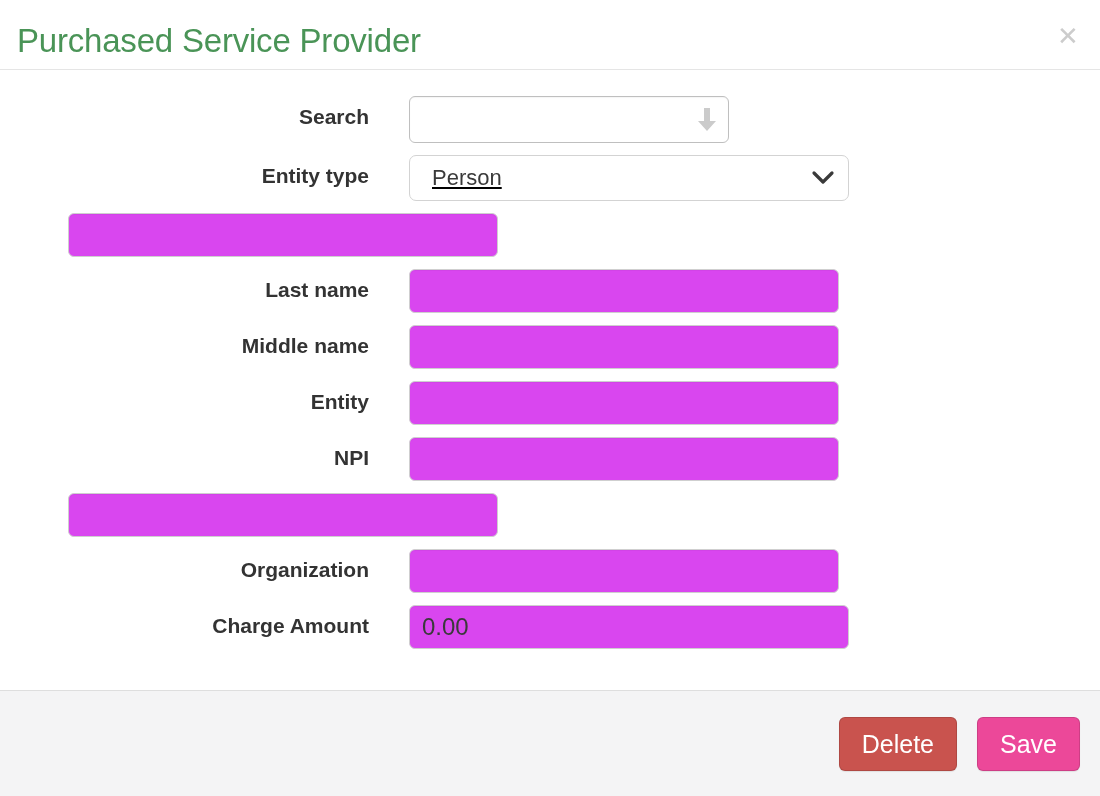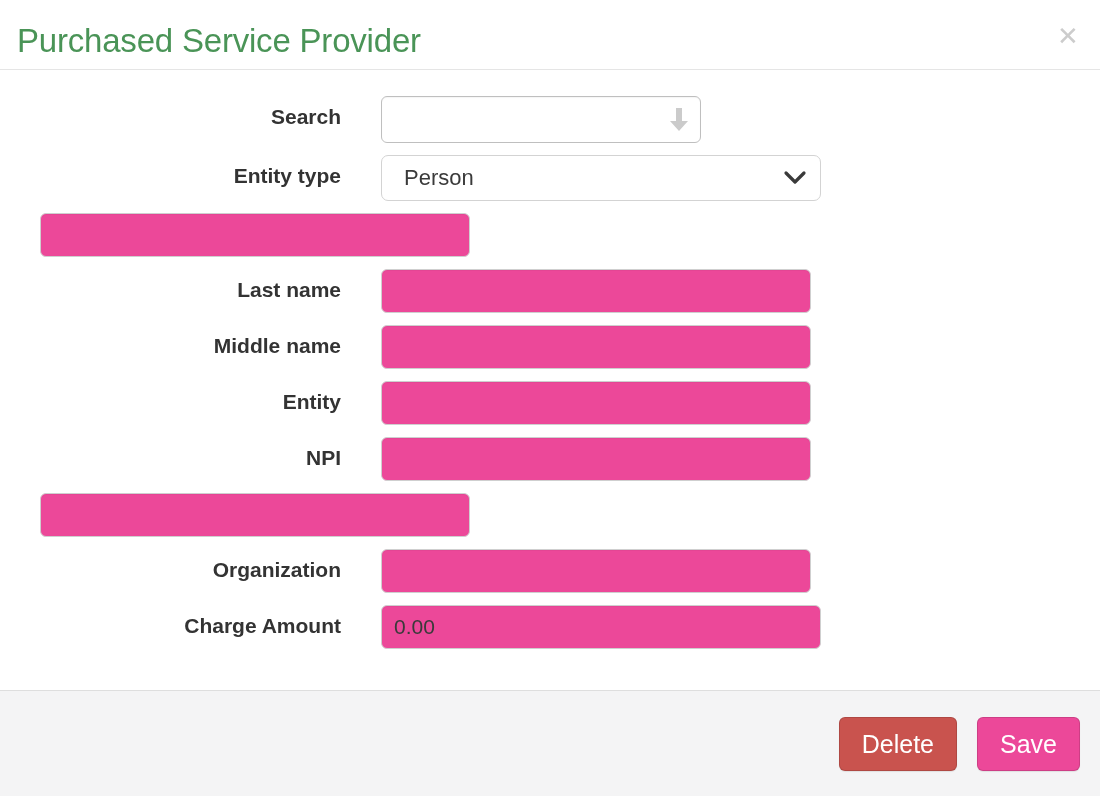--- a/index.html
+++ b/index.html
@@ -66,20 +66,21 @@
     flex: 1 1 auto;
     position: relative;
     padding-top: 26px;
     background: #ffffff;
   }
 
   .form-row {
     display: flex;
     align-items: flex-start;
     margin-bottom: 12px;
+    padding-left: 28px;
   }
   .form-label {
     width: 341px;
     text-align: right;
     padding-right: 0px;
     font-size: 21px;
     font-weight: 700;
     color: #333333;
     line-height: 26px;
     padding-top: 8px;
@@ -89,22 +90,22 @@
     padding-left: 40px;
     position: relative;
   }
 
   
   .txt-input {
     width: 430px;
     height: 44px;
     border: 1px solid #cfcfcf;
     border-radius: 6px;
-    background: #ec4899;
-    font-size: 21px;
+    background: #d946ef;
+    font-size: 24px;
     font-family: "Liberation Sans", sans-serif;
     color: #3a3a3a;
     padding: 0 12px;
     outline: none;
     box-shadow: inset 0 1px 1px rgba(0,0,0,0.035);
   }
   .txt-input.wide {
     width: 440px;
   }
 
@@ -138,20 +139,21 @@
     display: flex;
     align-items: center;
     justify-content: center;
   }
 
   
   .select-box {
     position: relative;
     width: 440px;
     height: 46px;
+    text-decoration: underline;
   }
   .select-box .select-face {
     width: 440px;
     height: 46px;
     border: 1px solid #d3d3d3;
     border-radius: 7px;
     background: #ffffff;
     font-size: 22px;
     color: #3a3a3a;
     line-height: 44px;

